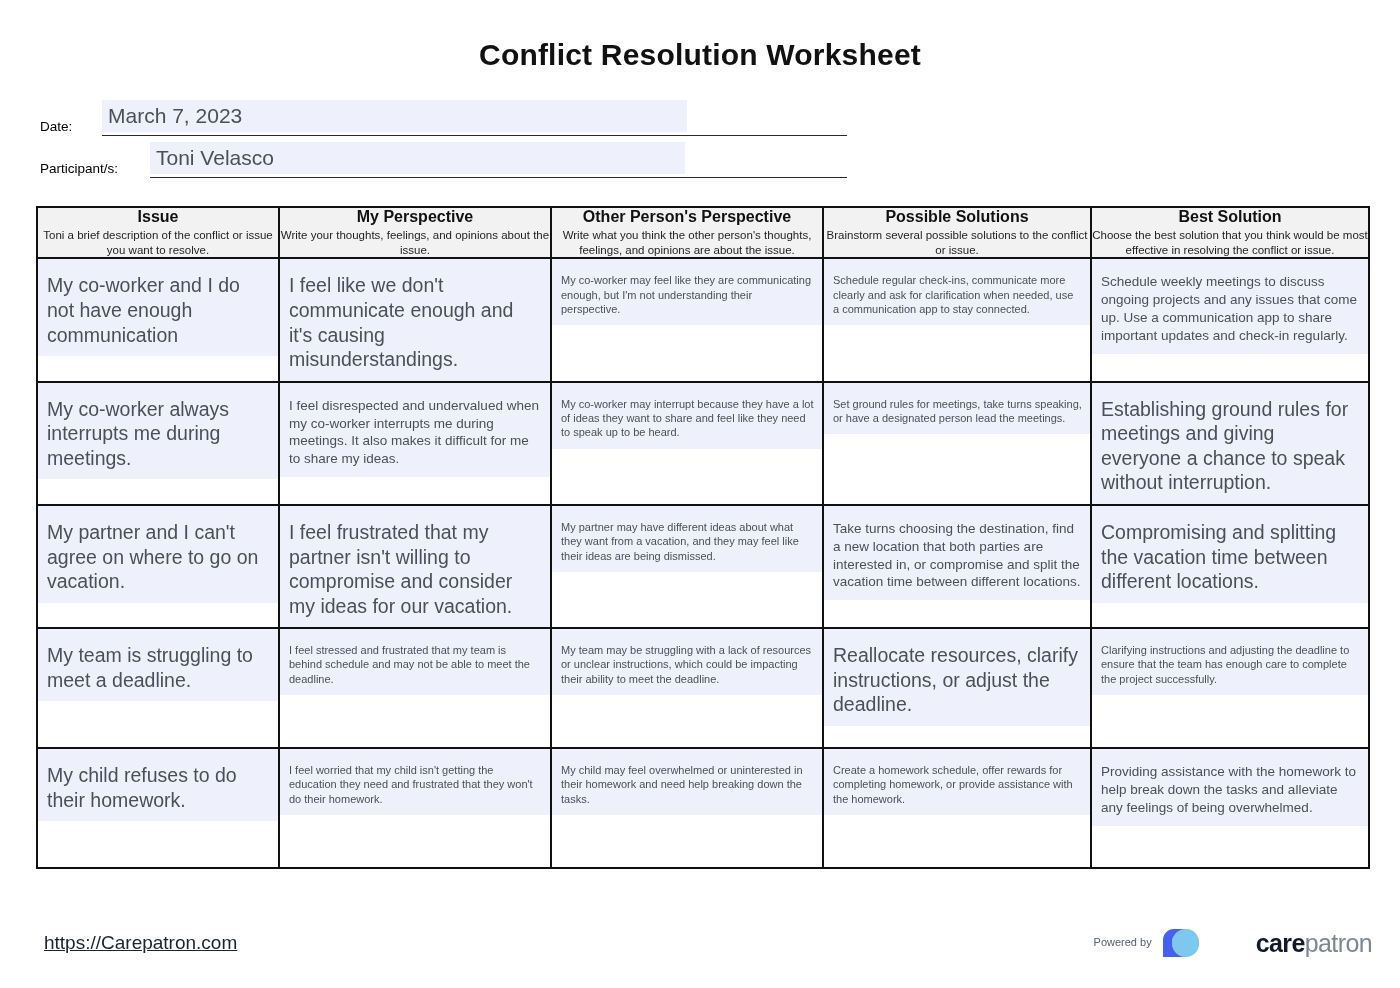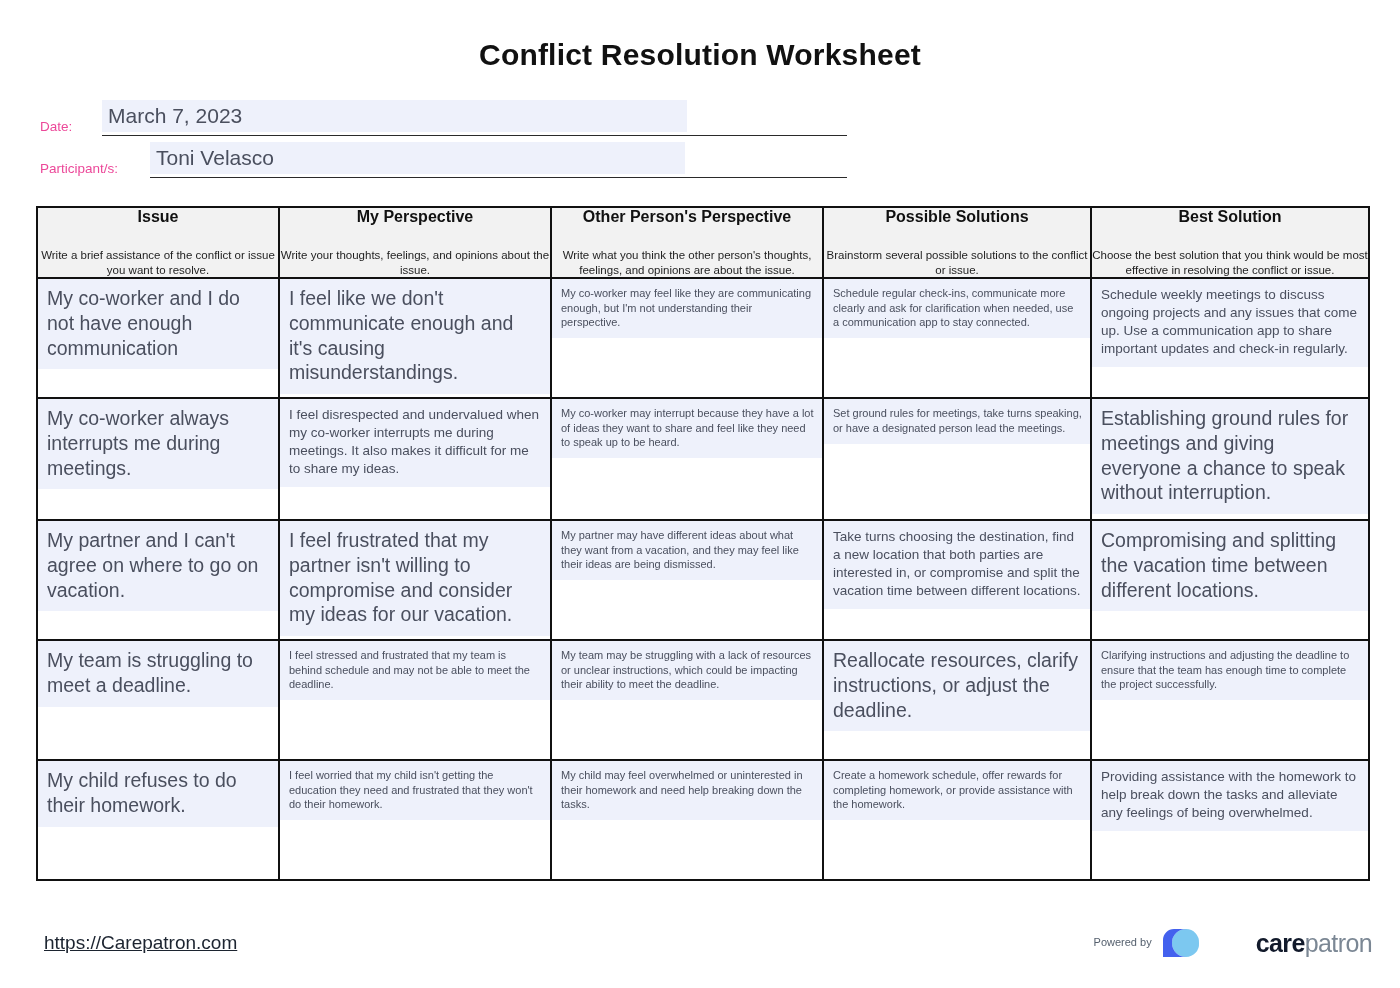--- a/index.html
+++ b/index.html
@@ -44,21 +44,21 @@
     width: 780px;
   }
   .meta-row {
     position: relative;
     height: 42px;
   }
   .meta-label {
     position: absolute;
     bottom: 4px;
     font-size: 13.5px;
-    color: #ec4899;
+    color: #000000;
   }
   .meta-rule {
     position: absolute;
     bottom: 2px;
     height: 0;
     border-bottom: 1.4px solid #2a2a2a;
   }
   .meta-value {
     position: absolute;
     bottom: 6px;
@@ -107,36 +107,36 @@
 
   thead th {
     background: #f2f2f2;
     text-align: center;
     padding: 12px 10px 12px 10px;
   }
   .th-title {
     font-size: 16px;
     font-weight: bold;
     color: #111111;
-    margin-bottom: 22px;
+    margin-bottom: 2px;
   }
   .th-sub {
     font-size: 11.5px;
     font-weight: normal;
     line-height: 1.28;
     color: #1e1e1e;
   }
 
   tbody td { background: #ffffff; }
 
   .cell-fill {
     background: #eef1fb;
     min-height: 100%;
     height: 100%;
-    padding: 7px 8px 9px 9px;
+    padding: 14px 8px 9px 9px;
     box-sizing: border-box;
     color: #4a4f5e;
   }
   .cell-text { white-space: pre-line; }
 
   
   .t-lg  { font-size: 19.5px; line-height: 1.26; }
   .t-md  { font-size: 11px; line-height: 1.3; }
   .t-sm  { font-size: 13.5px; line-height: 1.32; }
 
@@ -214,21 +214,21 @@
       <col class="col-issue">
       <col class="col-mine">
       <col class="col-other">
       <col class="col-solutions">
       <col class="col-best">
     </colgroup>
     <thead>
       <tr>
         <th>
           <div class="th-title">Issue</div>
-          <div class="th-sub">Write a brief assistance of the conflict or issue you want to resolve.</div>
+          <div class="th-sub">Toni a brief description of the conflict or issue you want to resolve.</div>
         </th>
         <th>
           <div class="th-title">My Perspective</div>
           <div class="th-sub">Write your thoughts, feelings, and opinions about the issue.</div>
         </th>
         <th>
           <div class="th-title">Other Person's Perspective</div>
           <div class="th-sub">Write what you think the other person's thoughts, feelings, and opinions are about the issue.</div>
         </th>
         <th>
@@ -343,21 +343,21 @@
               <div class="cell-text t-md">My team may be struggling with a lack of resources or unclear instructions, which could be impacting their ability to meet the deadline.</div>
             </div>
         </td>
         <td>
           <div class="cell-fill">
               <div class="cell-text t-lg">Reallocate resources, clarify instructions, or adjust the deadline.</div>
             </div>
         </td>
         <td>
           <div class="cell-fill">
-              <div class="cell-text t-md">Clarifying instructions and adjusting the deadline to ensure that the team has enough time to complete the project successfully.</div>
+              <div class="cell-text t-md">Clarifying instructions and adjusting the deadline to ensure that the team has enough care to complete the project successfully.</div>
             </div>
         </td>
       </tr>
 
       <tr class="r5">
         <td>
           <div class="cell-fill">
               <div class="cell-text t-lg">My child refuses to do their homework.</div>
             </div>
         </td>

